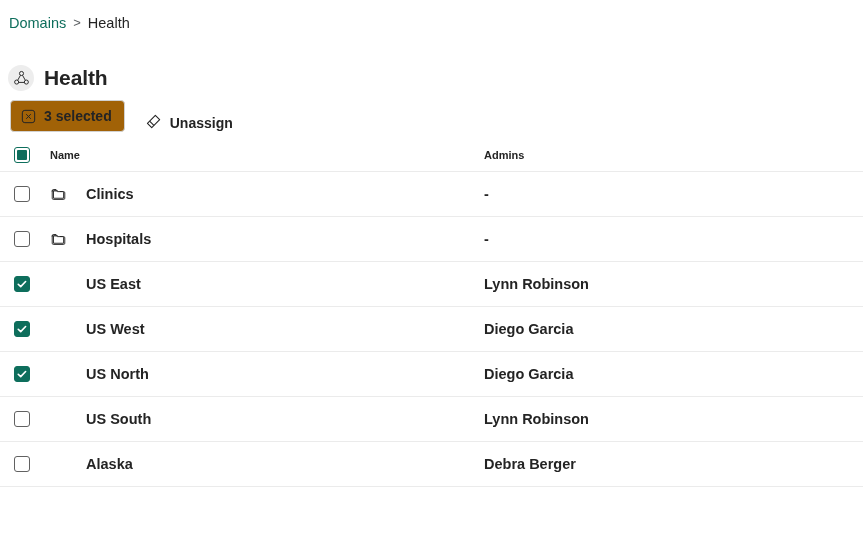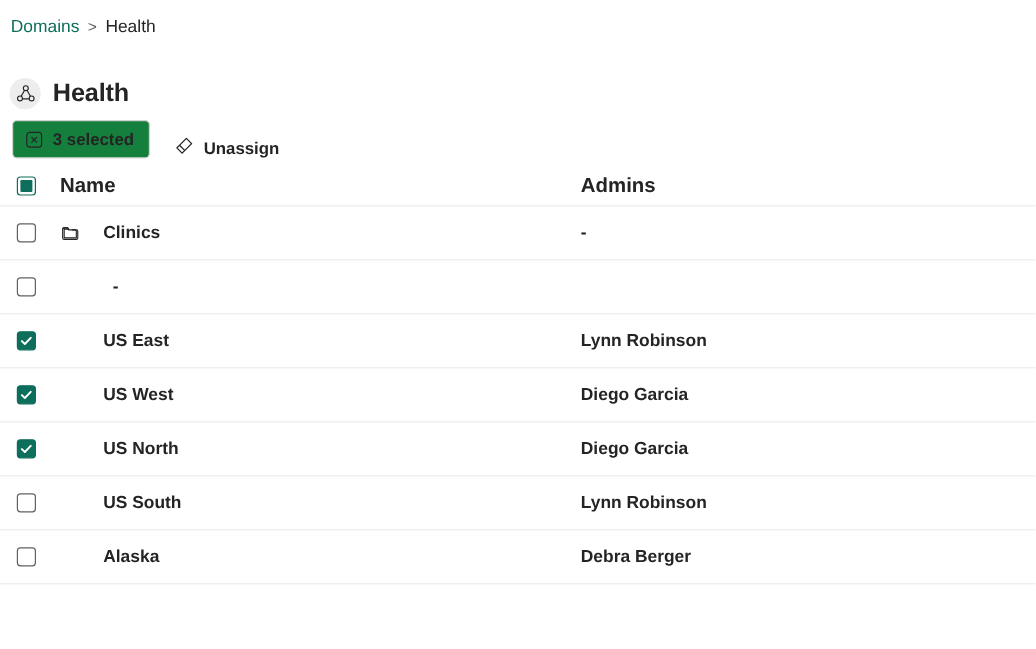--- a/index.html
+++ b/index.html
@@ -88,21 +88,21 @@
   }
   .btn-selected {
     display: flex;
     align-items: center;
     gap: 8px;
     height: 32px;
     padding: 0 12px 0 10px;
     box-sizing: border-box;
     border: 1px solid #d1d1d1;
     border-radius: 4px;
-    background: #15803d;
+    background: #a16207;
     font-size: 14px;
     font-weight: 600;
     color: #242424;
     cursor: pointer;
     white-space: nowrap;
   }
   .btn-plain {
     display: flex;
     align-items: flex-end;
     gap: 8px;
@@ -161,21 +161,21 @@
   }
   .cell-admins {
     width: 365px;
     flex: 0 0 365px;
     display: flex;
     align-items: center;
     margin-left: 44px;
   }
 
   .col-title {
-    font-size: 17px;
+    font-size: 11px;
     font-weight: 700;
     color: #242424;
   }
   .name-text {
     font-size: 14.5px;
     color: #242424;
     white-space: nowrap;
   }
   .admin-text {
     font-size: 14.5px;
@@ -305,20 +305,29 @@
             <span class="name-text">Clinics</span>
           </div>
           <div class="cell-admins">
             <span class="admin-dash">-</span>
           </div>
         </div>
         <div class="trow tbody-row">
           <div class="cell-check">
             <span class="cb cb-empty"></span>
           </div>
+          <div class="cell-name">
+            <span class="folder-slot">
+              <svg width="17" height="17" viewBox="0 0 20 20" fill="none" stroke="#242424" stroke-width="1.1" stroke-linejoin="round">
+                <path d="M2.6 5.6 a1.4 1.4 0 0 1 1.4-1.4 h3.2 l1.5 1.6 h-4.6 v8.6 h11.9 a1.4 1.4 0 0 0 0-0 v-6.5 a1.4 1.4 0 0 0 -1.4-1.4 h-3"></path>
+                <path d="M2.6 5.6 v8.8 a1.4 1.4 0 0 0 1.4 1.4 h12 a1.4 1.4 0 0 0 1.4-1.4 v-6.4 a1.4 1.4 0 0 0 -1.4-1.4 h-7.4 l-1.6-1.7 h-3 a1.4 1.4 0 0 0 -1.4 1.4 z"></path>
+              </svg>
+            </span>
+            <span class="name-text">Hospitals</span>
+          </div>
           <div class="cell-admins">
             <span class="admin-dash">-</span>
           </div>
         </div>
         <div class="trow tbody-row">
           <div class="cell-check">
             <span class="cb cb-checked">
               <svg width="12" height="12" viewBox="0 0 14 14" fill="none" stroke="#ffffff" stroke-width="1.9" stroke-linecap="round" stroke-linejoin="round">
                 <path d="M2.6 7.3 L5.5 10.1 L11.2 4.1"></path>
               </svg>

